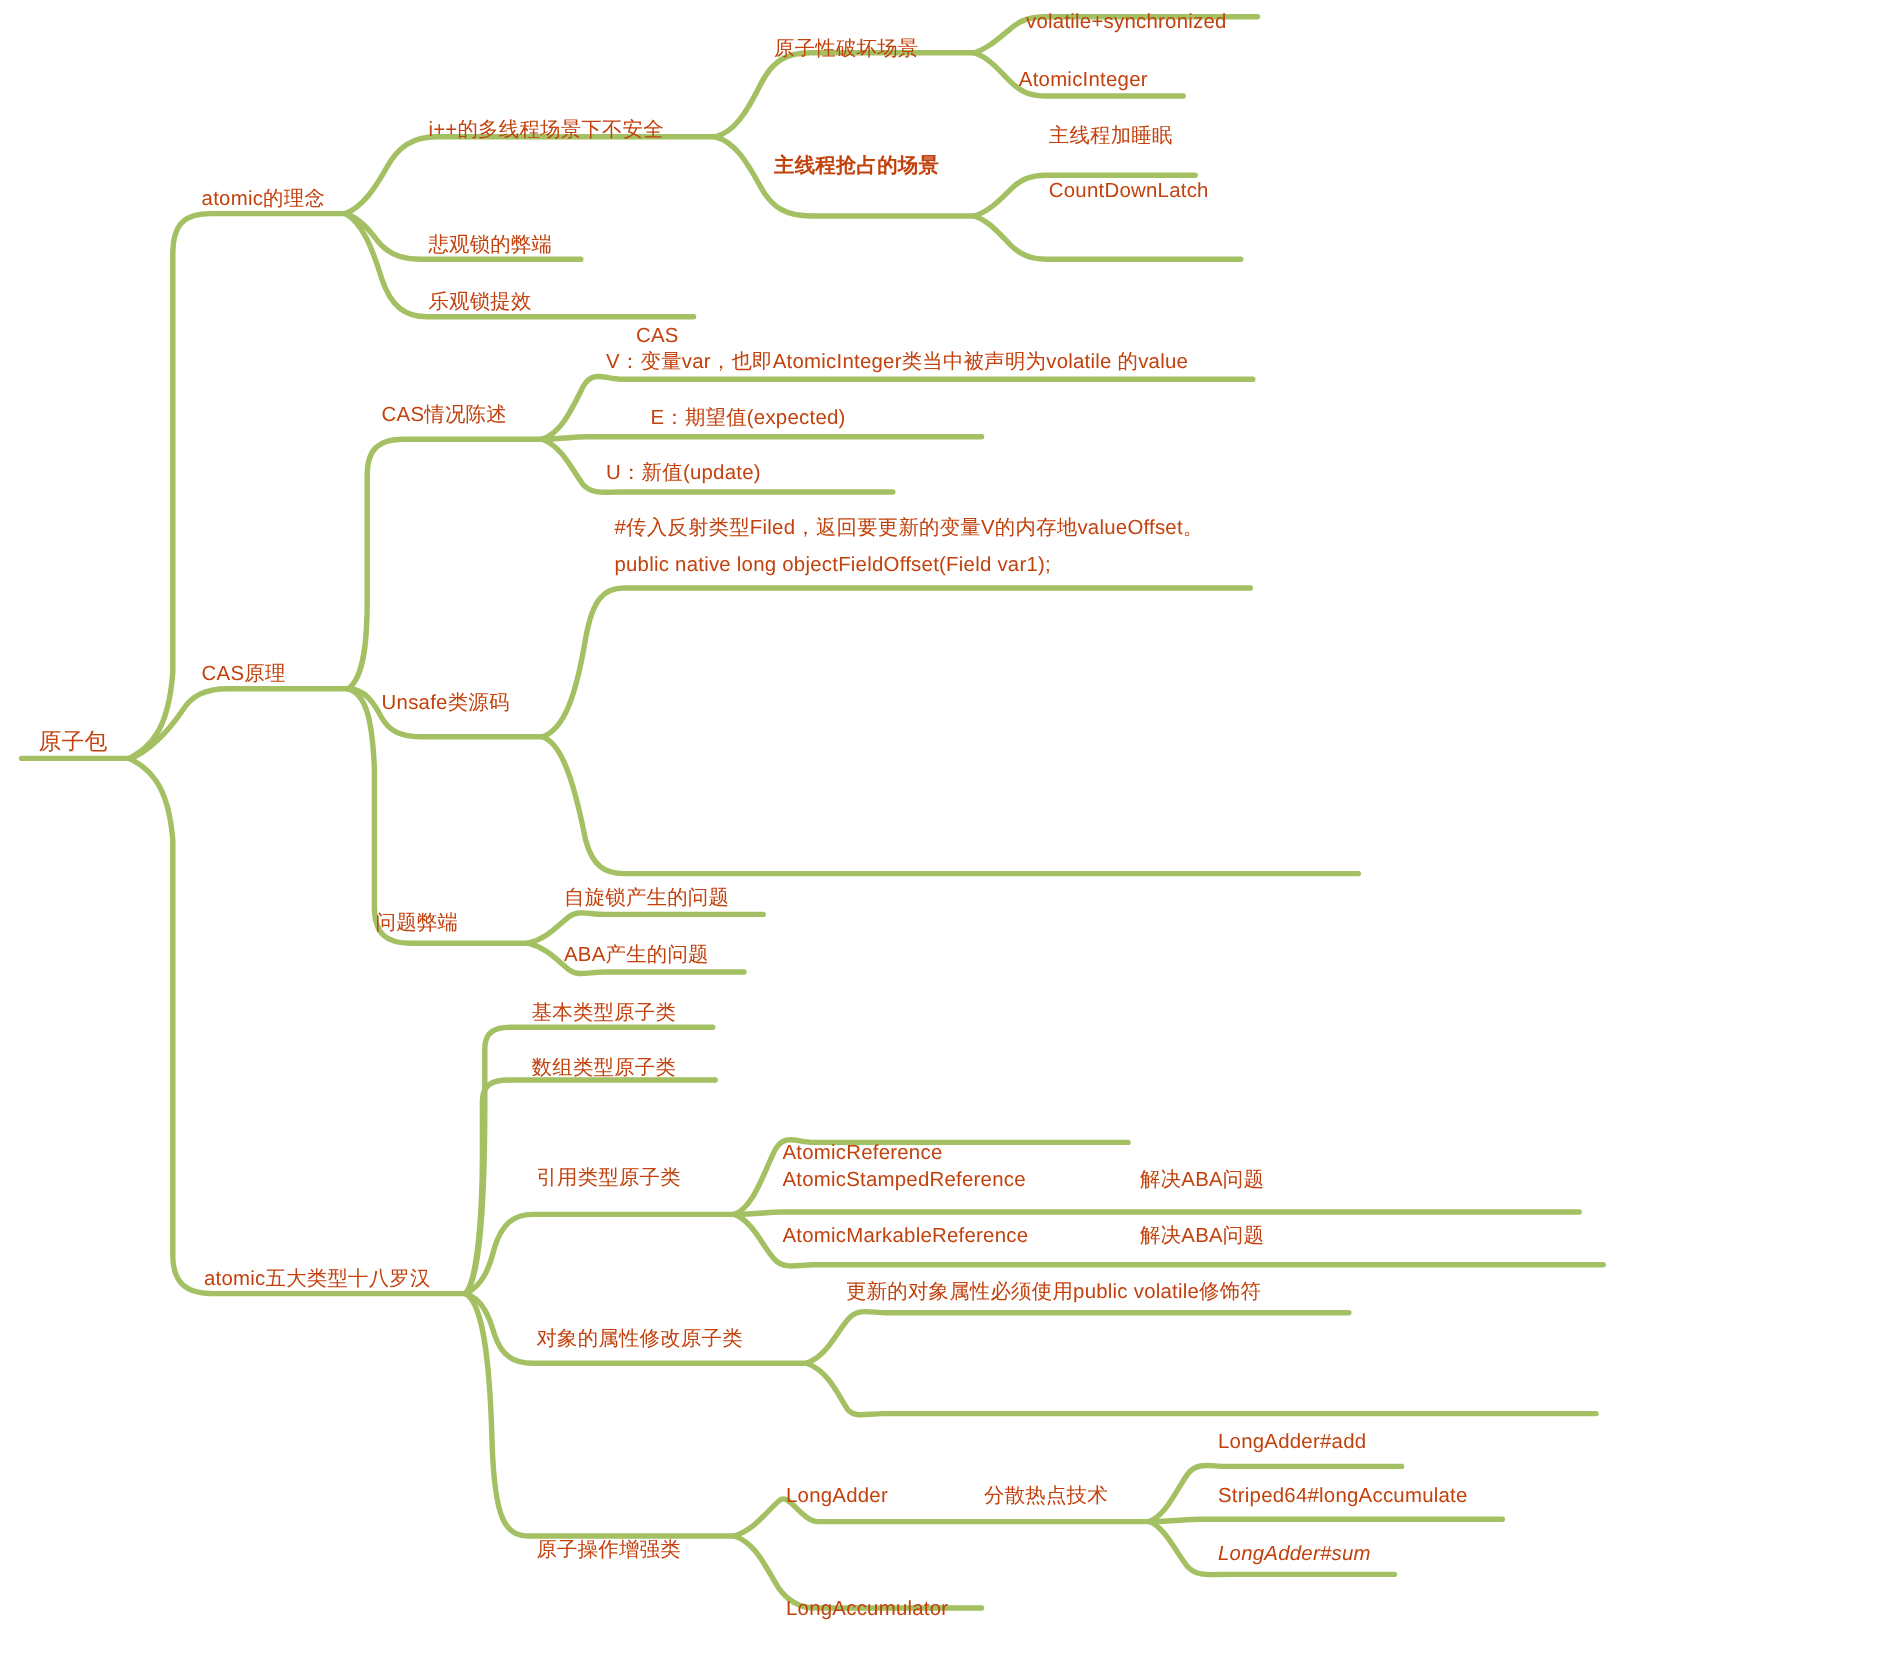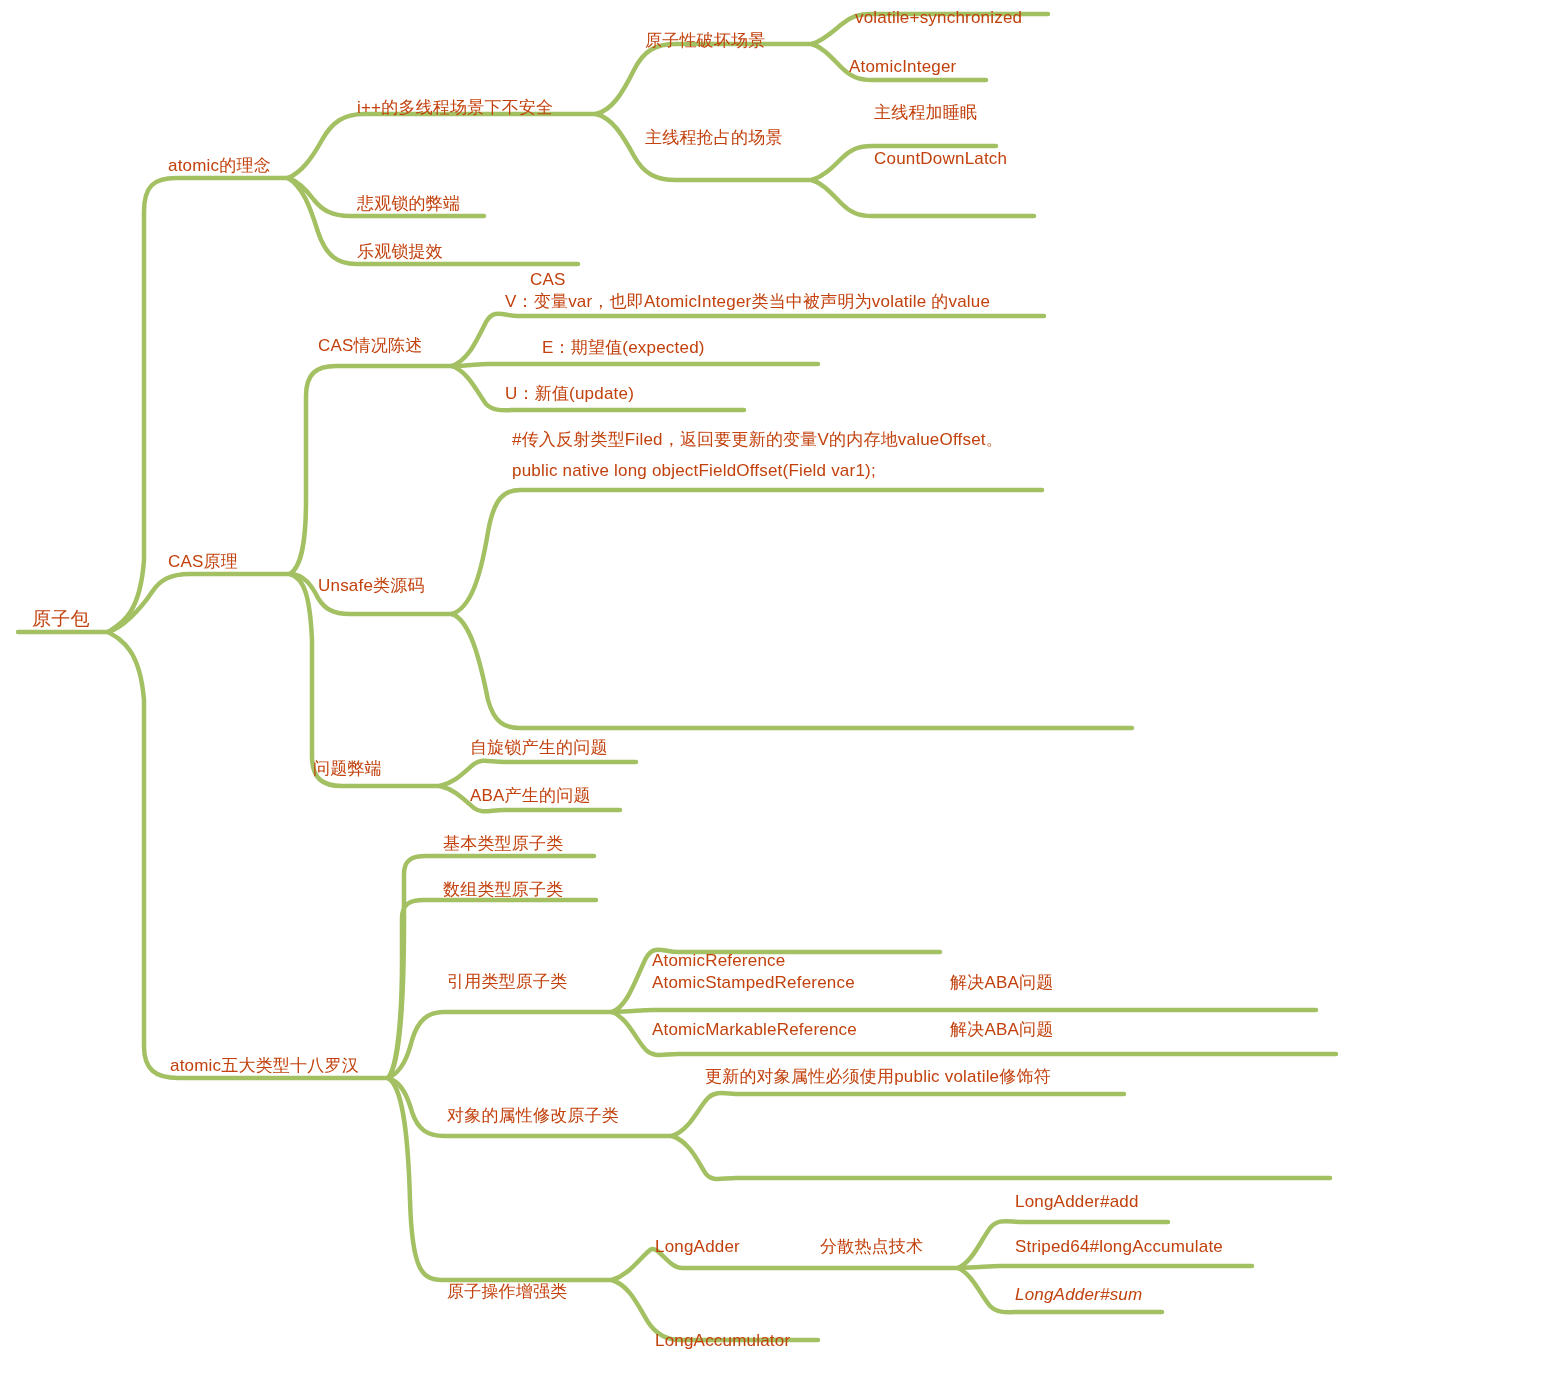--- a/index.html
+++ b/index.html
@@ -86,21 +86,21 @@
   <div class="node" style="left:170px; top:1055px;">atomic五大类型十八罗汉</div>
 
   <div class="node" style="left:357px; top:70px;margin-top:27px;">i++的多线程场景下不安全</div>
   <div class="node" style="left:357px; top:193px;">悲观锁的弊端</div>
   <div class="node" style="left:357px; top:241px;">乐观锁提效</div>
   <div class="node" style="left:530px; top:241px;margin-top:28px;">CAS</div>
 
   <div class="node" style="left:645px; top:30px;">原子性破坏场景</div>
   <div class="node" style="left:855px; top:7px;">volatile+synchronized</div>
   <div class="node" style="left:849px; top:56px;">AtomicInteger</div>
-  <div class="node" style="left:645px; top:127px;">主线程抢占的场景</div>
+  <div class="node" style="left:645px; top:127px;font-weight:bold;">主线程抢占的场景</div>
   <div class="node" style="left:874px; top:102px;">主线程加睡眠</div>
   <div class="node" style="left:874px; top:148px;">CountDownLatch</div>
 
   <div class="node" style="left:318px; top:335px;">CAS情况陈述</div>
   <div class="node" style="left:505px; top:291px;">V：变量var，也即AtomicInteger类当中被声明为volatile 的value</div>
   <div class="node" style="left:505px; top:337px;margin-left:37px;">E：期望值(expected)</div>
   <div class="node" style="left:505px; top:383px;">U：新值(update)</div>
 
   <div class="node" style="left:318px; top:575px;">Unsafe类源码</div>
   <div class="node multi" style="left:512px; top:424px;">#传入反射类型Filed，返回要更新的变量V的内存地valueOffset。

